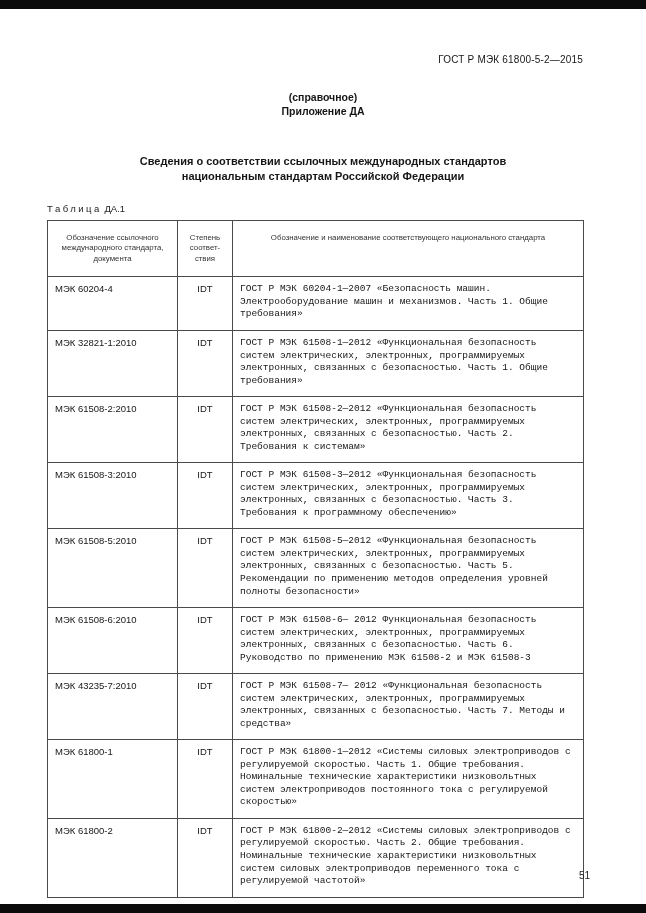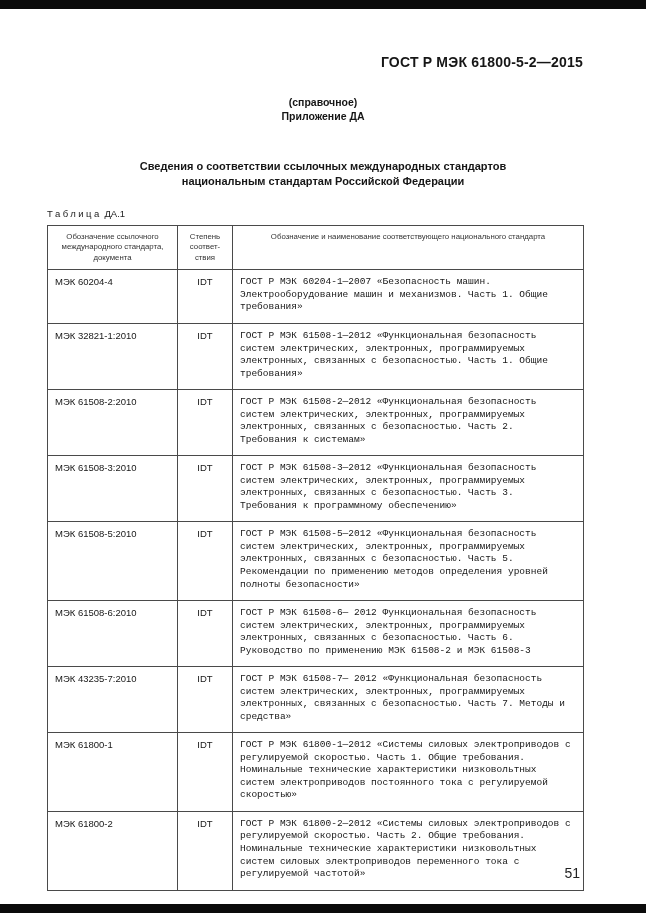--- a/index.html
+++ b/index.html
@@ -9,21 +9,21 @@
       position: relative; overflow: hidden;
       font-family: "Liberation Sans", sans-serif;
       color: #161616;
     }
     .scan-bar { position: absolute; left: 0; right: 0; height: 9px; background: #0b0b0b; }
     .scan-bar.top { top: 0; }
     .scan-bar.bottom { bottom: 0; }
 
     .doc-header {
       padding-top: 54px; padding-right: 63px;
-      text-align: right; font-weight: bold; font-size: 14px;
+      text-align: right; font-weight: normal; font-size: 10px;
       letter-spacing: 0.2px;
     }
     .appendix {
       margin-top: 26px; text-align: center;
       font-weight: bold; font-size: 10.5px; line-height: 1.3;
     }
     .section-title {
       margin-top: 36px; text-align: center;
       font-weight: bold; font-size: 11px; line-height: 1.3;
     }
@@ -39,33 +39,33 @@
       background: #fff;
     }
     .std-table th, .std-table td {
       border: 1px solid #4a4a4a;
       vertical-align: top;
       word-wrap: break-word;
     }
     .std-table th {
       font-weight: normal; font-size: 7.8px; line-height: 1.35;
       text-align: center; color: #333;
-      padding: 6px 4px;
+      padding: 12px 4px;
     }
     .std-table td {
       font-size: 9.5px; line-height: 1.32;
       padding: 6px 6px 9px 6px;
     }
     td.c1 { padding-left: 7px; }
     td.c2 { text-align: center; }
     td.c3 { padding-left: 7px; padding-right: 8px; font-family: Liberation Mono, monospace; }
 
     .page-number {
-      position: absolute; right: 66px; bottom: 32px;
-      font-size: 14px; color: #222;
+      position: absolute; right: 56px; bottom: 32px;
+      font-size: 10px; color: #222;
     }
   </style>
 </head>
 <body>
 
 <div class="scan-bar top"></div>
 
 <div class="doc-header">ГОСТ Р МЭК 61800-5-2—2015</div>
 
 <div class="appendix">

